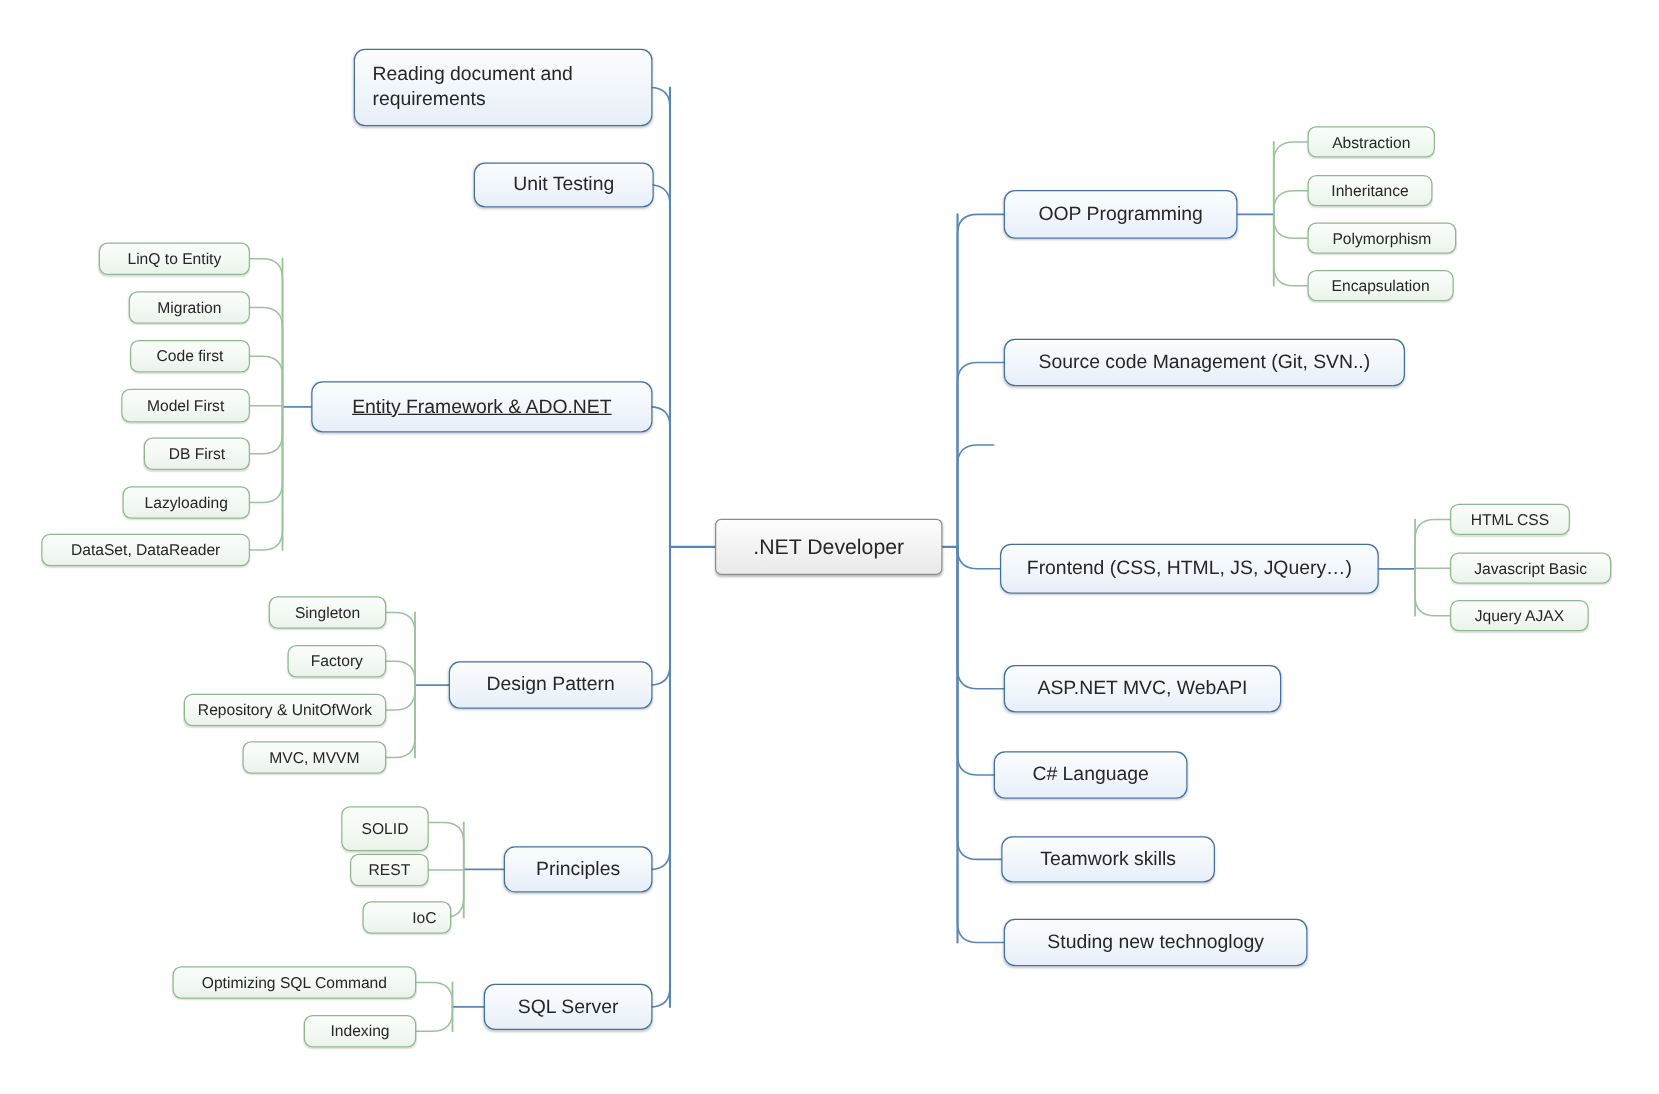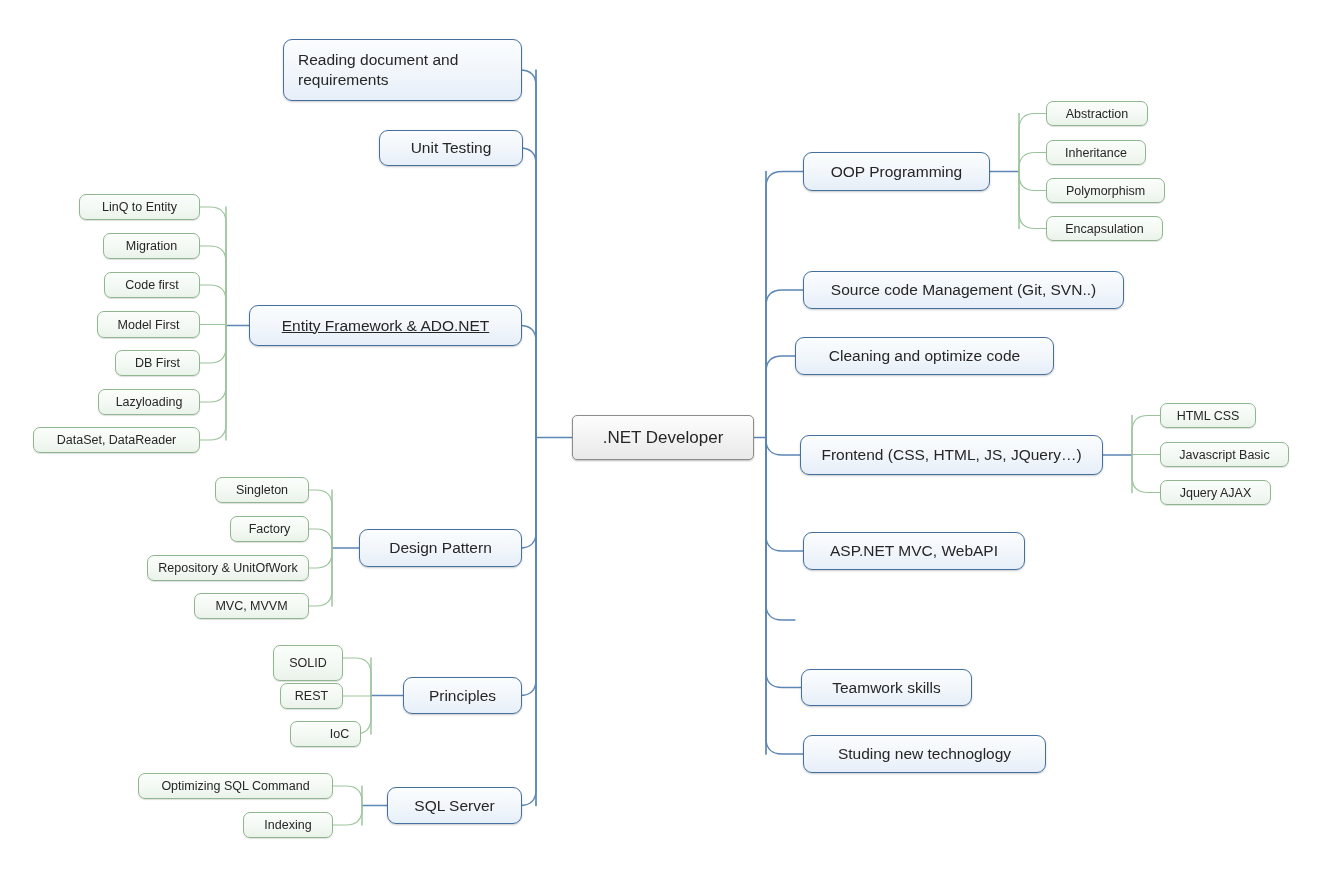--- a/index.html
+++ b/index.html
@@ -198,29 +198,29 @@
   <div class="node n-leaf" style="left:243px;top:812px;width:90px;height:26px;">
     <span>Indexing</span>
   </div>
 
   <div class="node n-branch" style="left:803px;top:152px;width:187px;height:39px;text-align:right;">
     <span>OOP Programming</span>
   </div>
   <div class="node n-branch" style="left:803px;top:271px;width:321px;height:38px;">
     <span>Source code Management (Git, SVN..)</span>
   </div>
-  <div class="node n-branch" style="left:795px;top:337px;width:259px;height:38px;">
-    <span>Cleaning and optimize code</span>
-  </div>
   <div class="node n-branch" style="left:800px;top:435px;width:303px;height:40px;">
     <span>Frontend (CSS, HTML, JS, JQuery…)</span>
   </div>
   <div class="node n-branch" style="left:803px;top:532px;width:222px;height:38px;">
     <span>ASP.NET MVC, WebAPI</span>
   </div>
+  <div class="node n-branch" style="left:795px;top:601px;width:155px;height:38px;">
+    <span>C# Language</span>
+  </div>
   <div class="node n-branch" style="left:801px;top:669px;width:171px;height:37px;">
     <span>Teamwork skills</span>
   </div>
   <div class="node n-branch" style="left:803px;top:735px;width:243px;height:38px;">
     <span>Studing new technoglogy</span>
   </div>
 
   <div class="node n-leaf" style="left:1046px;top:101px;width:102px;height:25px;">
     <span>Abstraction</span>
   </div>

